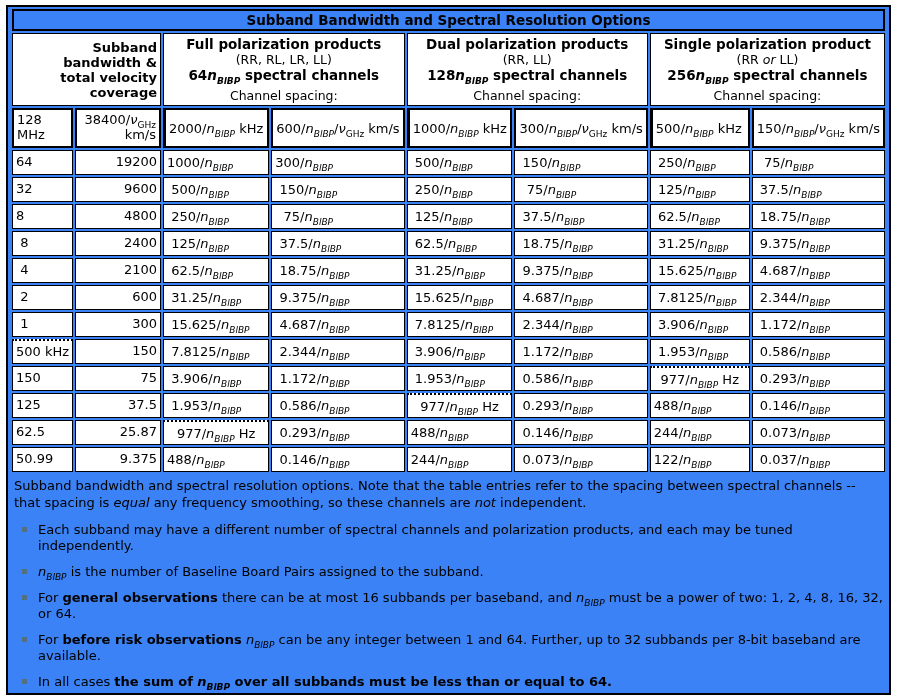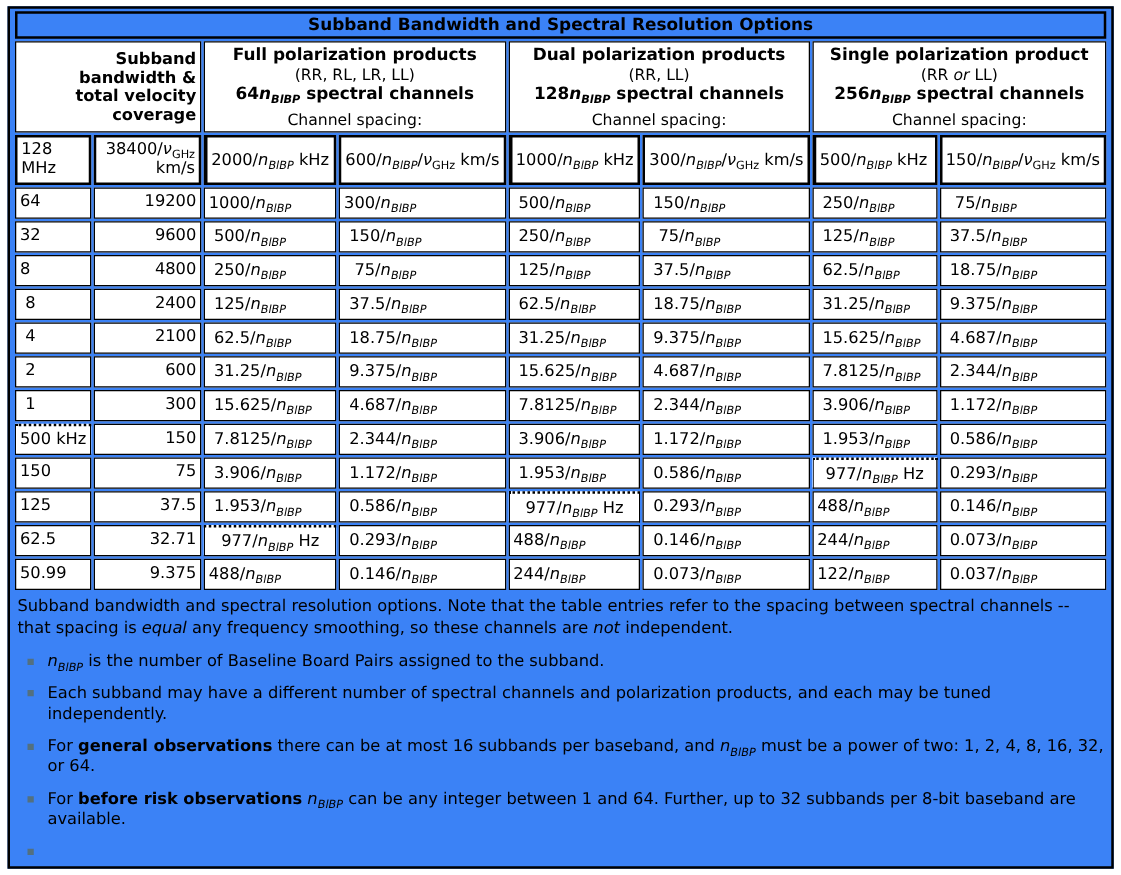--- a/index.html
+++ b/index.html
@@ -178,21 +178,21 @@
           <td class="c-vel"> 37.5</td>
           <td class="c-v gs"> 1.953/<i>n</i><sub class="it">BlBP</sub></td>
           <td class="c-v"> 0.586/<i>n</i><sub class="it">BlBP</sub></td>
           <td class="c-v gs dt">977/<i>n</i><sub class="it">BlBP</sub> Hz</td>
           <td class="c-v"> 0.293/<i>n</i><sub class="it">BlBP</sub></td>
           <td class="c-v gs">488/<i>n</i><sub class="it">BlBP</sub></td>
           <td class="c-v c-l"> 0.146/<i>n</i><sub class="it">BlBP</sub></td>
         </tr>
         <tr>
           <td class="c-bw">62.5</td>
-          <td class="c-vel">32.71</td>
+          <td class="c-vel">25.87</td>
           <td class="c-v gs dt">977/<i>n</i><sub class="it">BlBP</sub> Hz</td>
           <td class="c-v"> 0.293/<i>n</i><sub class="it">BlBP</sub></td>
           <td class="c-v gs">488/<i>n</i><sub class="it">BlBP</sub></td>
           <td class="c-v"> 0.146/<i>n</i><sub class="it">BlBP</sub></td>
           <td class="c-v gs">244/<i>n</i><sub class="it">BlBP</sub></td>
           <td class="c-v c-l"> 0.073/<i>n</i><sub class="it">BlBP</sub></td>
         </tr>
         <tr>
           <td class="c-bw">50.99</td>
           <td class="c-vel"> 9.375</td>
@@ -202,21 +202,21 @@
           <td class="c-v"> 0.073/<i>n</i><sub class="it">BlBP</sub></td>
           <td class="c-v gs">122/<i>n</i><sub class="it">BlBP</sub></td>
           <td class="c-v c-l"> 0.037/<i>n</i><sub class="it">BlBP</sub></td>
         </tr>
       </tbody>
   </table>
 
   <div class="footer">
     <div class="caption">Subband bandwidth and spectral resolution options. Note that the table entries refer to the spacing between spectral channels -- that spacing is <i>equal</i> any frequency smoothing, so these channels are <i>not</i> independent.</div>
     <ul class="fnl" id="fn">
+        <li><span class="sq" style="background: rgb(83, 112, 127);"></span><span>Each subband may have a different number of spectral channels and polarization products, and each may be tuned independently.</span></li>
         <li><span class="sq" style="background: rgb(83, 112, 127);"></span><span><i>n</i><sub class="it">BlBP</sub> is the number of Baseline Board Pairs assigned to the subband.</span></li>
-        <li><span class="sq" style="background: rgb(83, 112, 127);"></span><span>Each subband may have a different number of spectral channels and polarization products, and each may be tuned independently.</span></li>
         <li><span class="sq" style="background: rgb(83, 112, 127);"></span><span>For <b>general observations</b> there can be at most 16 subbands per baseband, and <i>n</i><sub class="it">BlBP</sub> must be a power of two: 1, 2, 4, 8, 16, 32, or 64.</span></li>
         <li><span class="sq" style="background: rgb(83, 112, 127);"></span><span>For <b>before risk observations</b> <i>n</i><sub class="it">BlBP</sub> can be any integer between 1 and 64. Further, up to 32 subbands per 8-bit baseband are available.</span></li>
-        <li><span class="sq" style="background: rgb(83, 112, 127);"></span></li>
+        <li><span class="sq" style="background: rgb(83, 112, 127);"></span><span>In all cases <b>the sum of <i>n</i><sub class="it">BlBP</sub> over all subbands must be less than or equal to 64.</b></span></li>
       </ul>
   </div>
 
 </div>
 
 </body></html>

